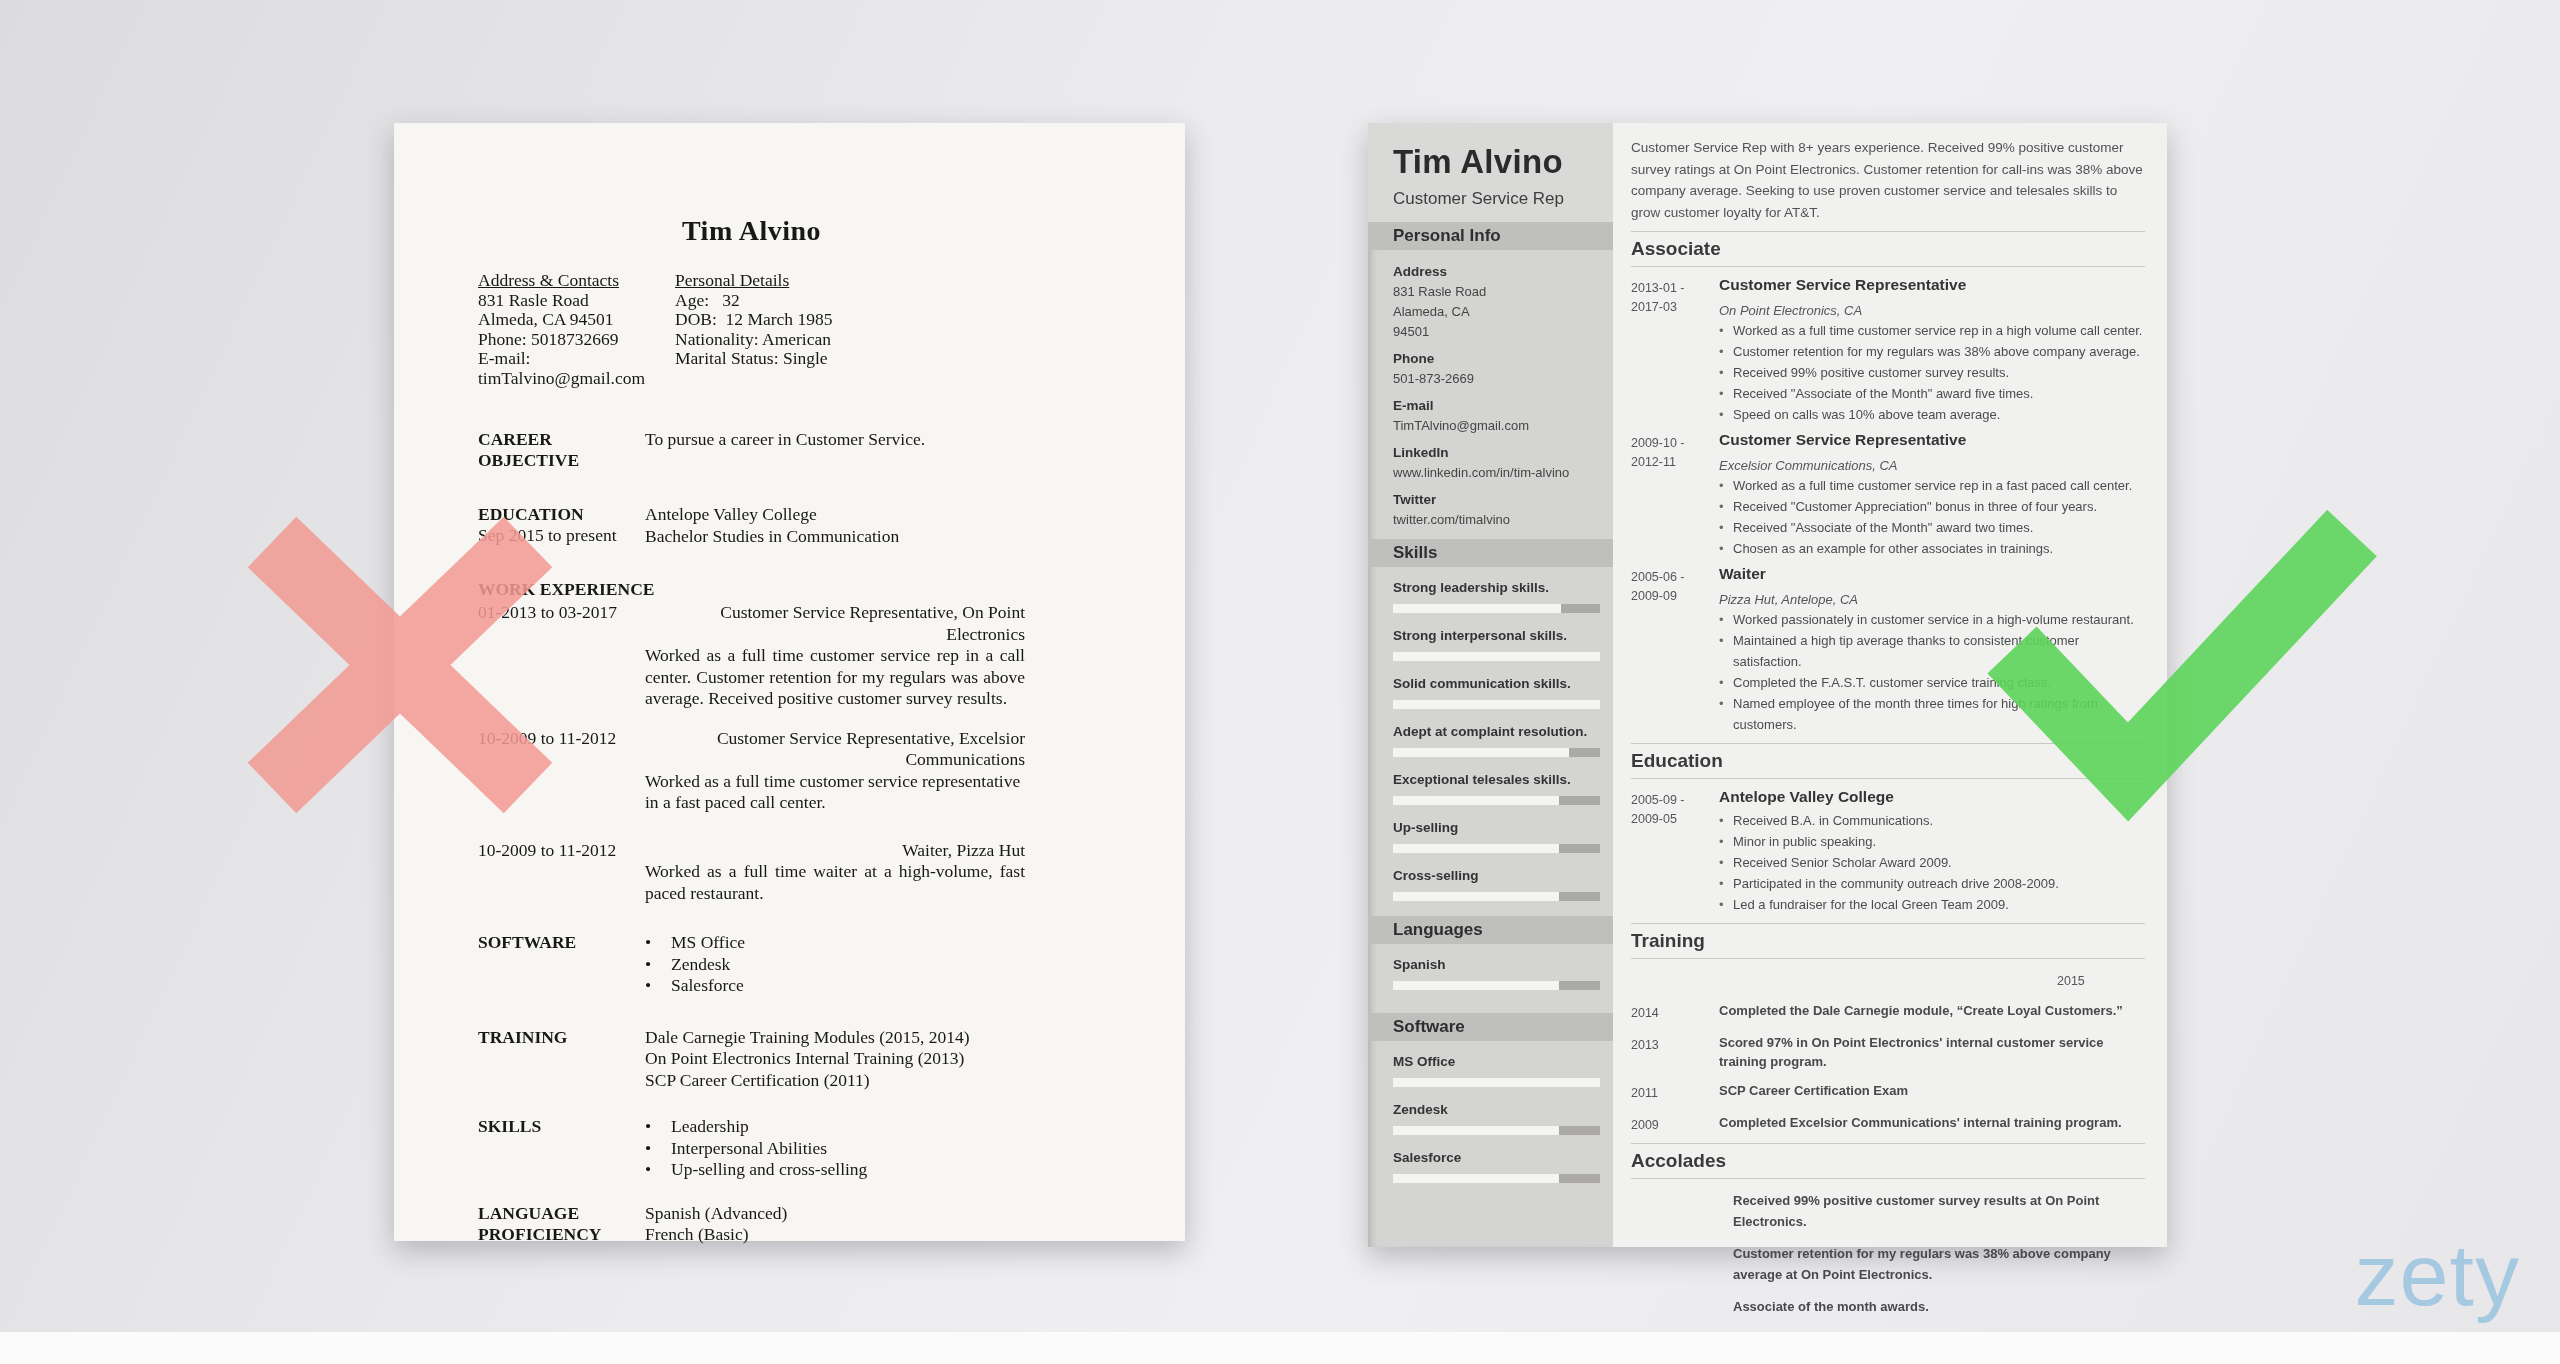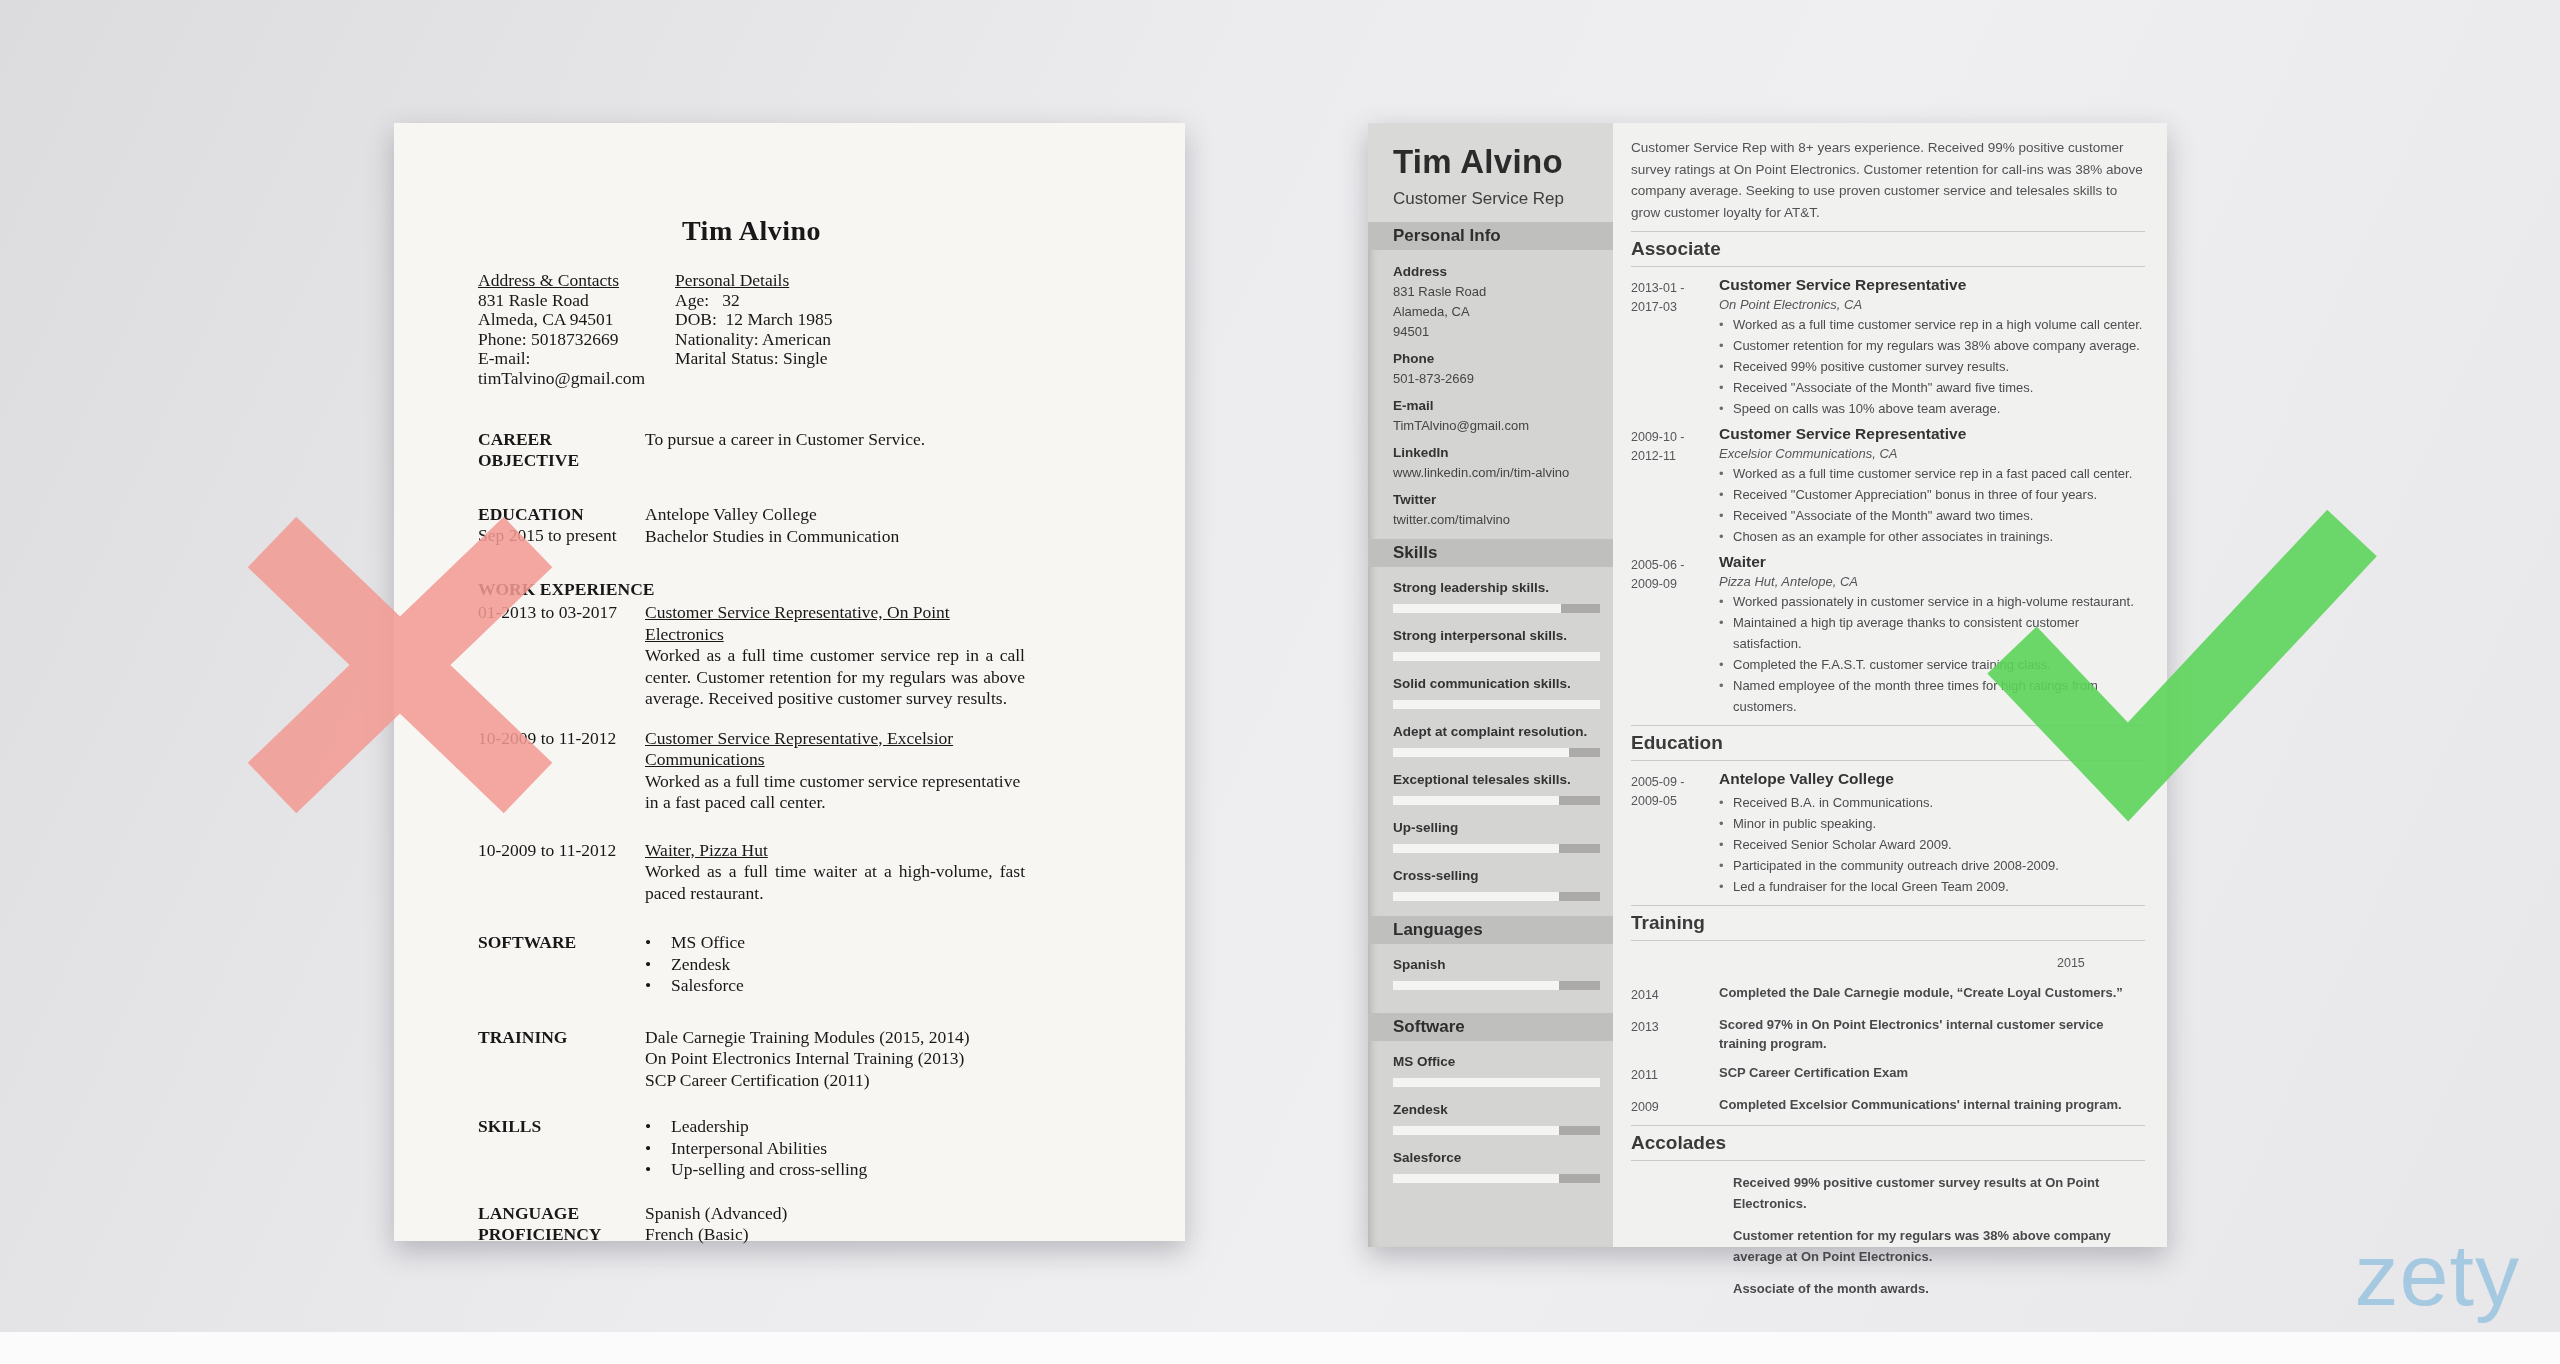--- a/index.html
+++ b/index.html
@@ -14,21 +14,21 @@
     padding:92px 160px 0 84px;box-sizing:border-box;}
   .bad-title{text-align:center;font-size:28px;font-weight:bold;letter-spacing:.5px;}
   .bad-cols{display:flex;}
   .bad-col1{width:197px;flex:none;}
   .bad-line{font-size:17.5px;line-height:19.5px;white-space:pre-wrap;}
   .bad-col-h{text-decoration:underline;}
   .bad-row{display:flex;}
   .bad-label{width:167px;flex:none;font-weight:bold;font-size:17.5px;line-height:21px;}
   .bad-date{width:167px;flex:none;font-size:17.5px;line-height:21px;}
   .bad-content{flex:1;font-size:17.5px;line-height:21.5px;}
-  .bad-etitle{text-decoration:underline;}
+  .bad-etitle{text-align:right;}
   .bad-desc{text-align:justify;}
   .bad-li{display:flex;}
   .bad-li::before{content:"•";width:26px;flex:none;font-size:17.5px;}
   .mt2{margin-top:2px}.mt18{margin-top:18px}.mt22{margin-top:22px}.mt24{margin-top:24px}
   .mt25{margin-top:25px}.mt26{margin-top:26px}.mt28{margin-top:28px}.mt30{margin-top:30px}
   .mt32{margin-top:32px}.mt33{margin-top:33px}.mt41{margin-top:41px}
 
   
   .page-good{position:absolute;left:1368px;top:123px;width:799px;height:1124px;display:flex;
     background:#f1f1f0;box-shadow:0 10px 26px rgba(60,60,72,.30);}
@@ -50,21 +50,21 @@
   .pb8{padding-bottom:8px;}
   .gp-main{flex:1;padding:14px 22px 0 18px;box-sizing:border-box;}
   .gp-summary{font-size:13.5px;line-height:21.5px;color:#515254;}
   .gp-section{border-top:1px solid #c9c9c9;margin-top:8px;}
   .gp-h{font-size:19px;font-weight:bold;color:#3a3a3a;padding:6px 0;border-bottom:1px solid #c9c9c9;}
   .gp-entry{display:flex;margin-top:9px;}
   .gp-entry + .gp-entry{margin-top:6px;}
   .gp-date{width:88px;flex:none;font-size:12.5px;color:#55565a;line-height:19px;padding-top:3px;}
   .gp-body{flex:1;}
   .gp-job{font-size:15.5px;font-weight:bold;color:#343434;}
-  .gp-co{font-size:13px;font-style:italic;color:#55565a;margin:3px 0 2px;}
+  .gp-co{font-size:13px;font-style:italic;color:#55565a;margin:9px 0 2px;}
   .gp-li{display:flex;font-size:13px;color:#4b4c4e;line-height:21px;}
   .gp-li::before{content:"•";width:14px;flex:none;color:#6a6b6d;}
   .gp-trow{display:flex;margin-top:10px;justify-content:flex-end;}
   .gp-ttext{flex:1;font-size:13px;font-weight:bold;color:#48494b;line-height:19px;}
   .gp-acc{margin:11px 0 0 102px;font-size:13px;font-weight:bold;color:#48494b;line-height:21px;}
 
   
   .marks{position:absolute;left:0;top:0;width:2560px;height:1364px;pointer-events:none;}
   .zety{position:absolute;right:40px;bottom:38px;font-size:88px;color:#a6c9e2;
     letter-spacing:1px;font-family:"Liberation Sans",sans-serif;}

